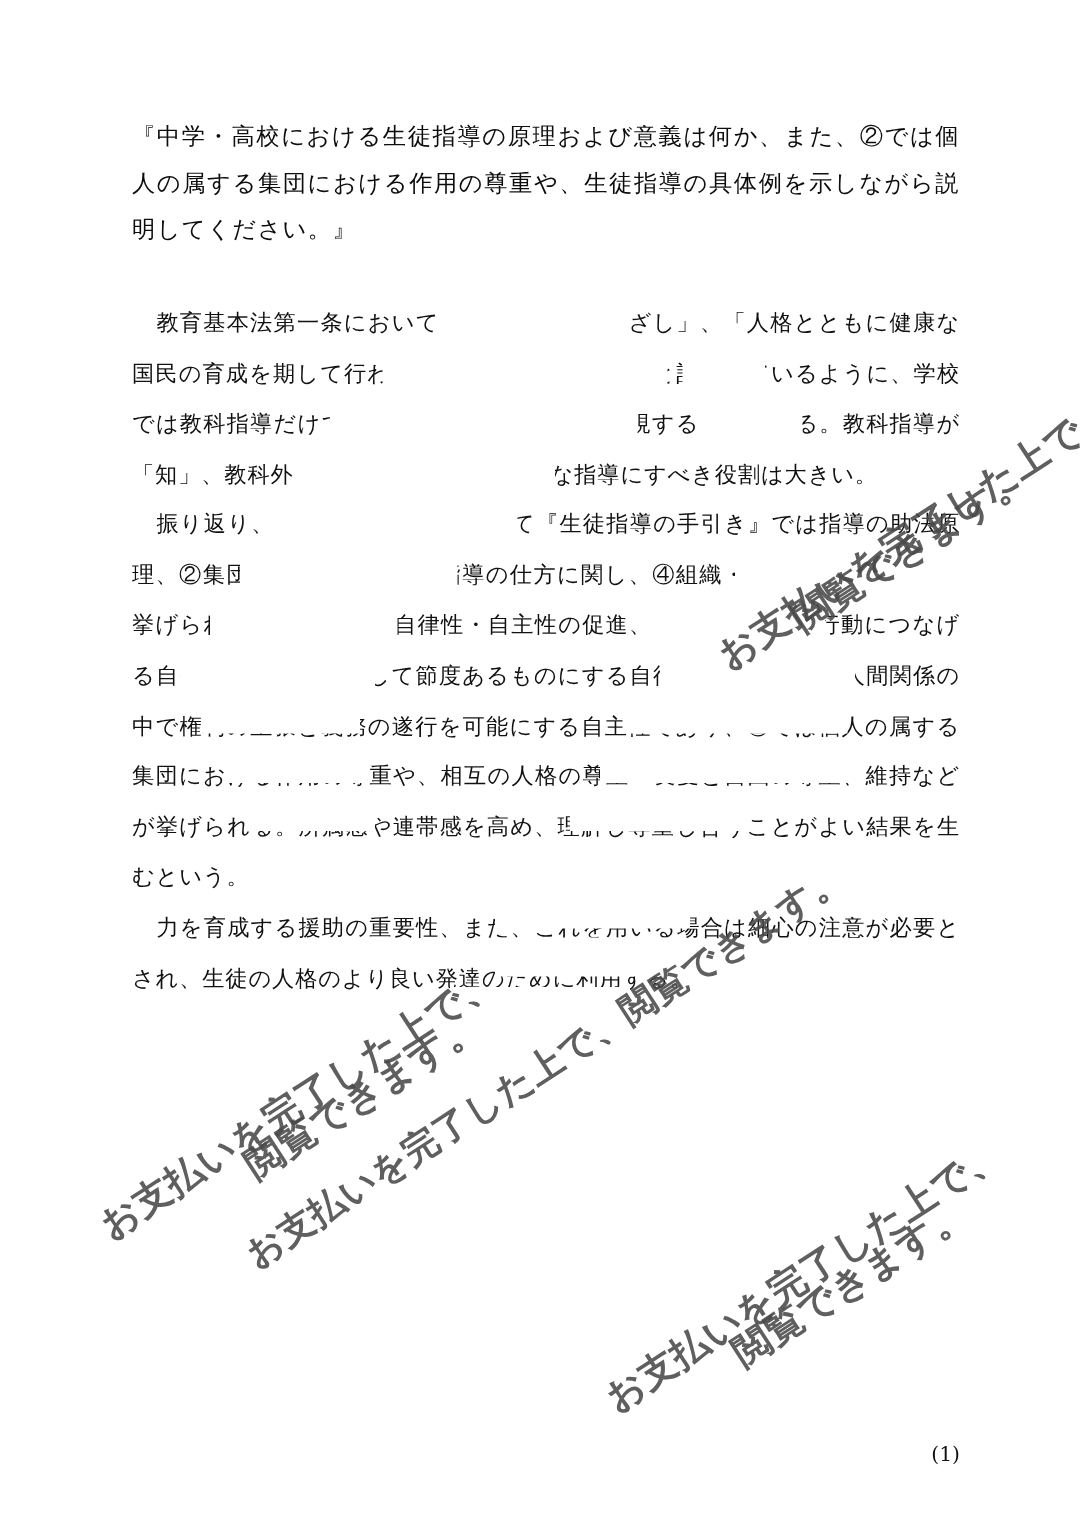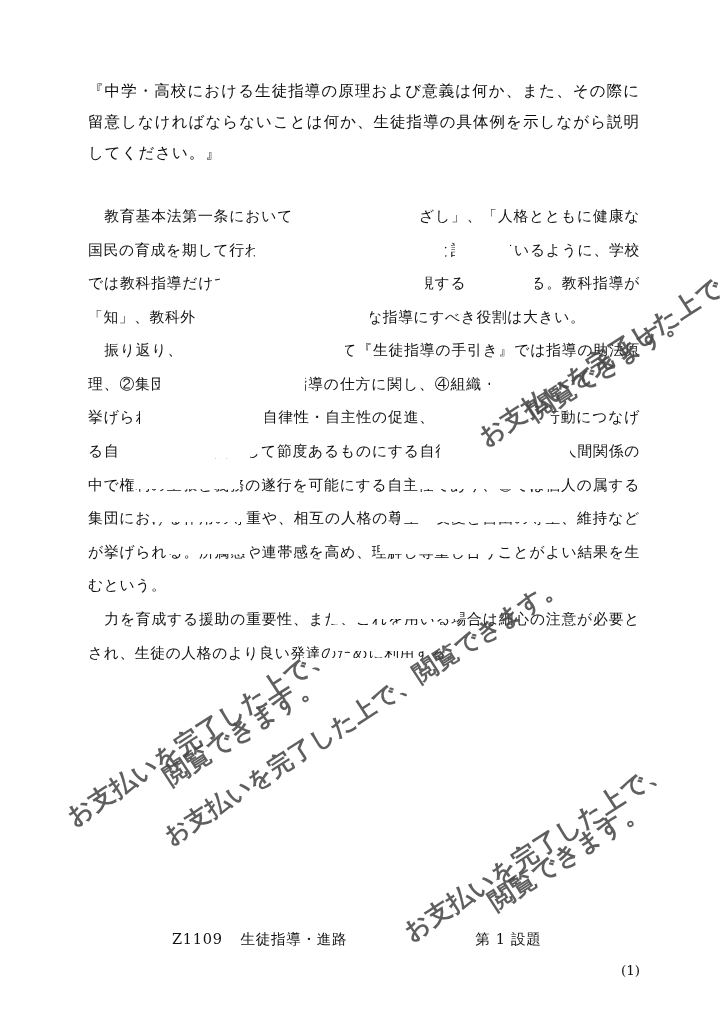--- a/index.html
+++ b/index.html
@@ -117,21 +117,21 @@
     font-size: 13.5px;
   }
 </style>
 </head>
 <body>
 
 <div class="page">
 
   <div class="doc">
 
-    <div class="quote-block">『中学・高校における生徒指導の原理および意義は何か、また、その際に留意しなければならないことは何か、生徒指導の具体例を示しながら説明してください。』</div>
+    <div class="quote-block">『中学・高校における生徒指導の原理および意義は何か、また、②では個人の属する集団における作用の尊重や、生徒指導の具体例を示しながら説明してください。』</div>
 
     <div class="body-block">
       <p class="indent1">教育基本法第一条において「人格の完成をめざし」、「人格とともに健康な国民の育成を期して行われなければならない。」と記されているように、学校では教科指導だけでなく、教科以外の教育も重視することになる。教科指導が「知」、教科外指導や「体」のさまざまな指導にすべき役割は大きい。</p>
       <p class="indent1">振り返り、その際の留意点について『生徒指導の手引き』では指導の助法原理、②集団指導の方法原理、指導の仕方に関し、④組織・運営の原理の四つが挙げられ、①においては自律性・自主性の促進、情緒を直接的に行動につなげる自発性、目的に照らして節度あるものにする自律性、さまざまな人間関係の中で権利の主張と義務の遂行を可能にする自主性であり、②では個人の属する集団における作用の尊重や、相互の人格の尊重・友愛と自由の尊重、維持などが挙げられる。所属感や連帯感を高め、理解し尊重し合うことがよい結果を生むという。</p>
       <p class="indent1">力を育成する援助の重要性、また、これを用いる場合は細心の注意が必要とされ、生徒の人格のより良い発達のために利用する。</p>
     </div>
 
   </div>
 
   <div class="mask" style="left:300px; top:205px; width:120px; height:24px;"></div>
@@ -176,23 +176,16 @@
 
     <div class="wm wm-a" style="left:415px; top:915px; transform: rotate(-33deg); transform-origin: left bottom;">お支払いを完了した上で、</div>
 
     <div class="wm wm-a" style="left:500px; top:885px; transform: rotate(-33deg); transform-origin: left bottom;">閲覧できます。</div>
 
     <div class="wm wm-a" style="left:490px; top:420px; transform: rotate(-33deg); transform-origin: left bottom;">お支払いを完了した上で、</div>
 
     <div class="wm wm-a" style="left:540px; top:395px; transform: rotate(-33deg); transform-origin: left bottom;">閲覧できます。</div>
   </div>
 
-  <div class="footer">
-    <div class="footer-row">
-      <span class="footer-code">Z1109</span>
-      <span class="footer-subject">生徒指導・進路</span>
-      <span class="footer-question">第 1 設題</span>
-    </div>
-  </div>
 
   <div class="page-number">(1)</div>
 
 </div>
 
 </body></html>

